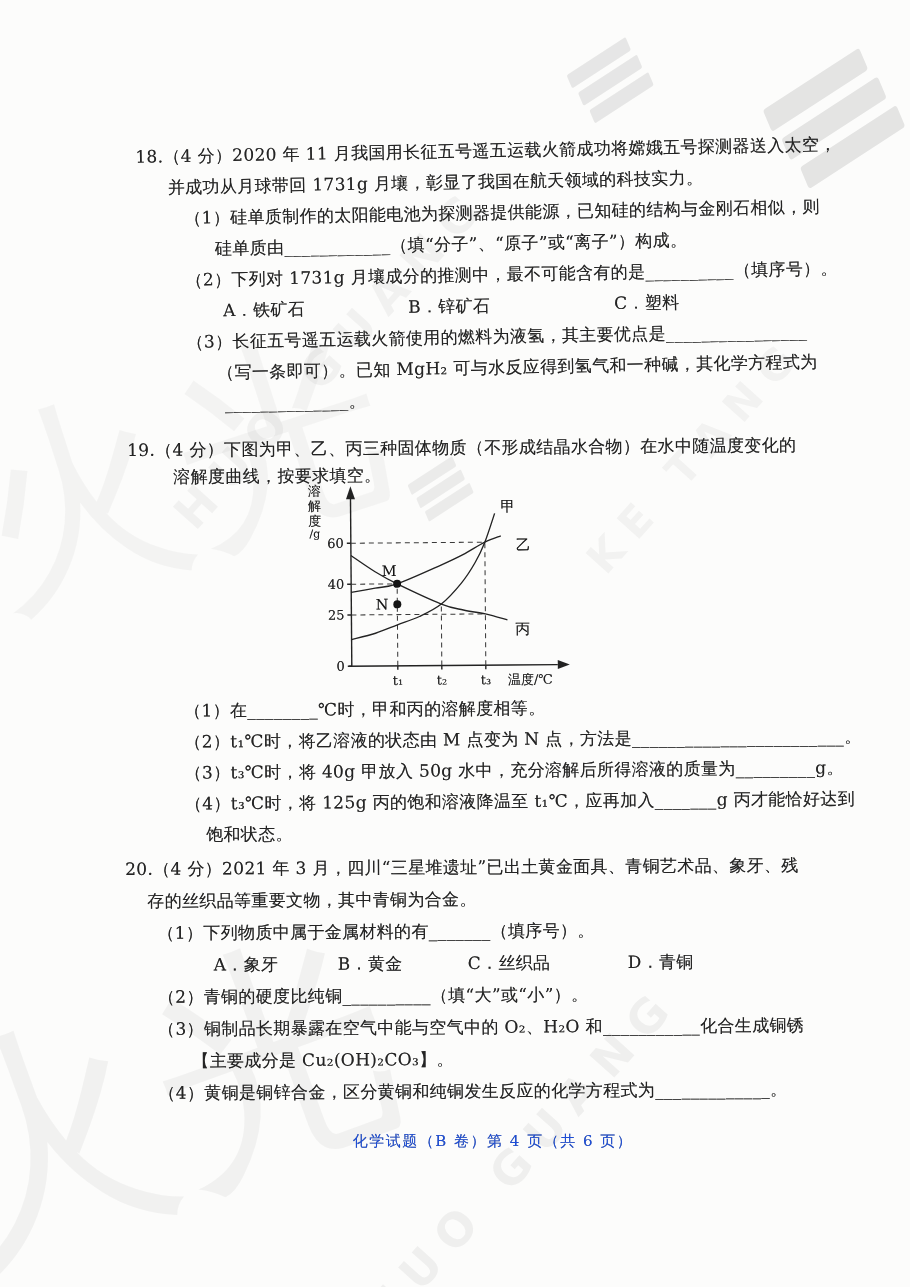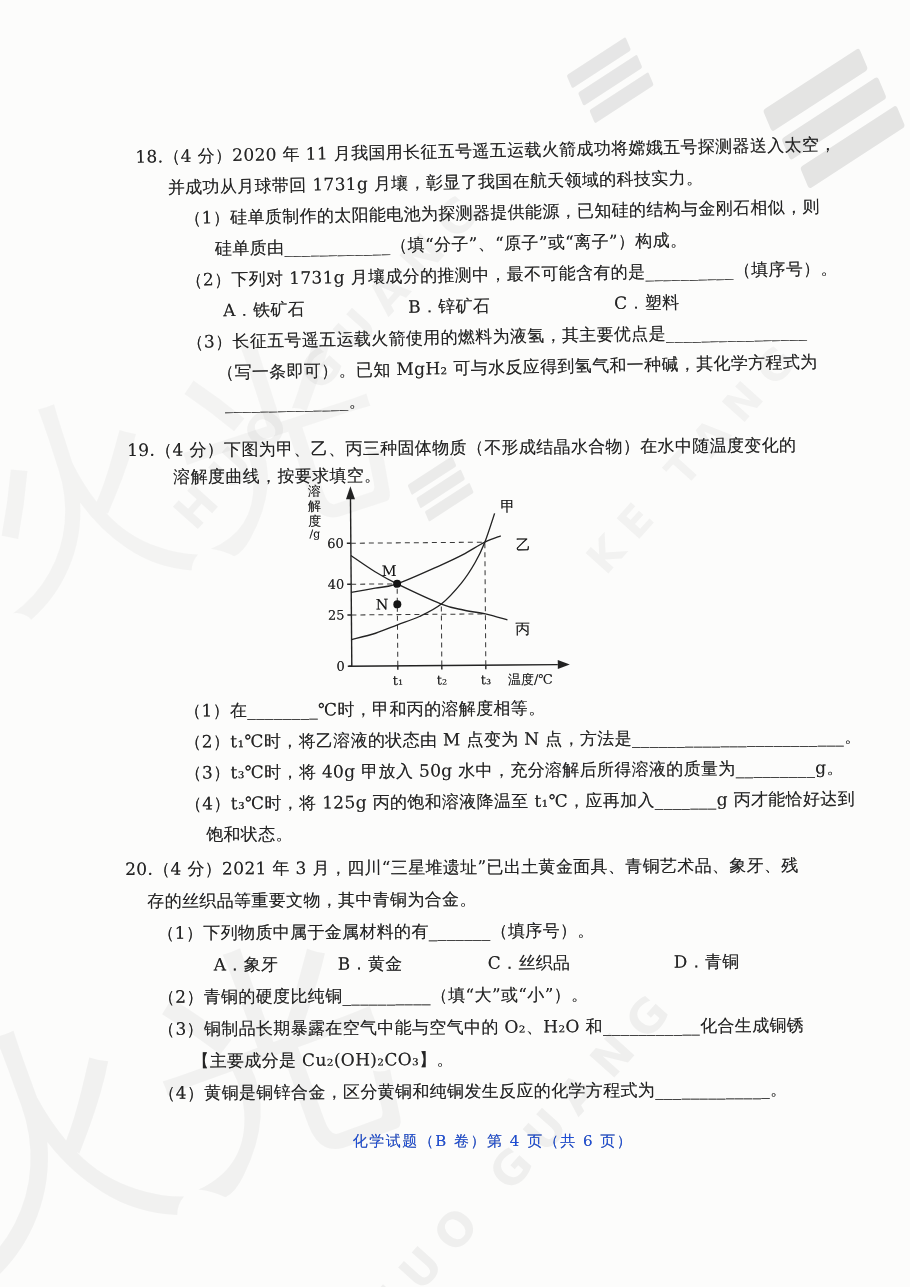--- a/index.html
+++ b/index.html
@@ -16,21 +16,21 @@
   .ln{height:31px;line-height:31px;font-size:17px;white-space:nowrap;letter-spacing:.02em;}
   .q20 .ln{height:32px;line-height:32px;}
   .q19 .head .ln{height:27px;line-height:27px;}
   .pl10{padding-left:10px}.pl42{padding-left:42px}.pl58{padding-left:58px}
   .pl88{padding-left:88px}.pl95{padding-left:95px}
   .pl2{padding-left:2px}.pl48{padding-left:48px}.pl57{padding-left:57px}.pl78{padding-left:78px}
   .pl0{padding-left:0}.pl22{padding-left:22px}.pl32{padding-left:32px}.pl66{padding-left:66px}
   .optrow{position:relative;}
   .optrow span{position:absolute;top:0;}
   .q18 .oA{left:95px}.q18 .oB{left:280px}.q18 .oC{left:486px}
-  .q20 .oA{left:88px}.q20 .oB{left:212px}.q20 .oC{left:362px}.q20 .oD{left:548px}
+  .q20 .oA{left:88px}.q20 .oB{left:212px}.q20 .oC{left:342px}.q20 .oD{left:502px}
   .q19 .items{margin-top:205px;}
   
   .chart{position:absolute;left:173px;top:46px;width:310px;height:215px;}
   .ylab{position:absolute;left:4px;top:2px;width:24px;text-align:center;
         font-size:13px;line-height:15px;color:#222;}
   .ylab span{display:block;}
   .ylab span.small{font-size:11px;line-height:12px;}
   .ax{stroke:#222;stroke-width:1.4;}
   .axf{fill:#222;}
   .tick{font-size:13px;fill:#222;font-family:"DejaVu Serif","Liberation Serif",serif;}

